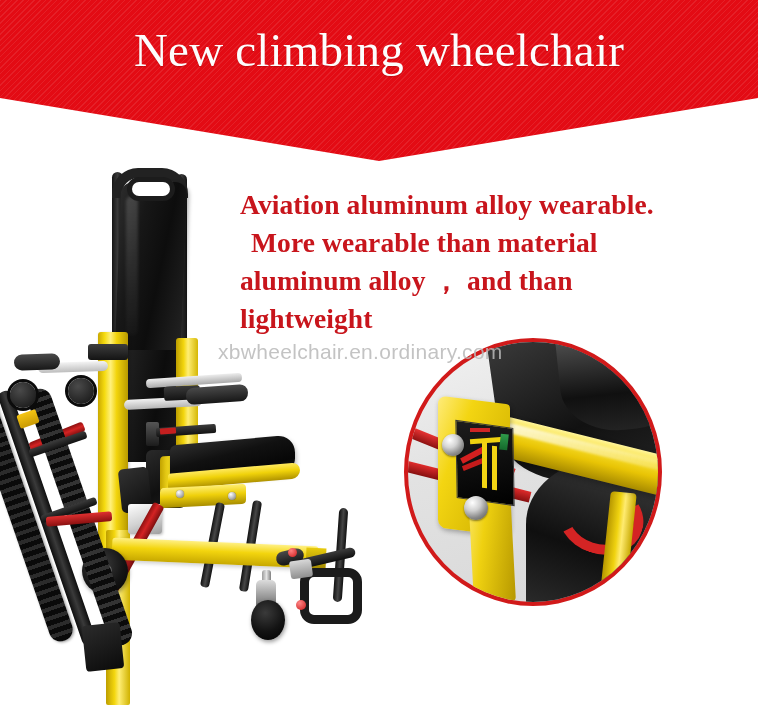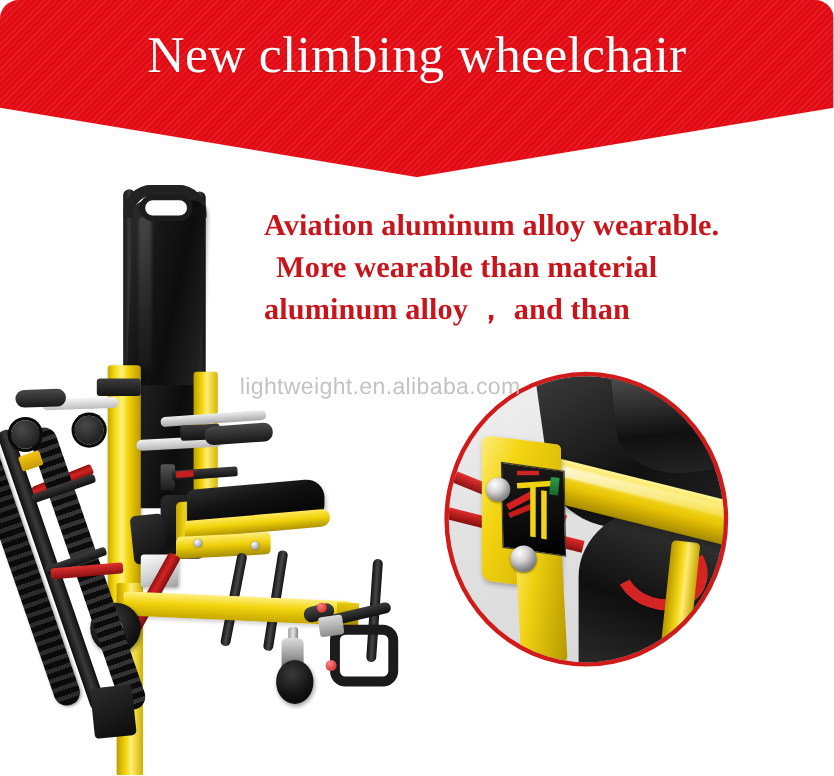--- a/index.html
+++ b/index.html
@@ -2,21 +2,21 @@
 <html><head>
 <meta charset="utf-8">
 <style>
   html,body{margin:0;padding:0;}
   body{
     width:758px;height:705px;
     background:#ffffff;
     font-family:"Liberation Serif", serif;
     overflow:hidden;
   }
-  #stage{position:relative;width:758px;height:705px;background:#fff;overflow:hidden;border-radius:17px;}
+  #stage{position:relative;width:758px;height:705px;background:#fff;overflow:hidden;}
 
   
   #banner{
     position:absolute;left:0;top:0;width:758px;height:162px;
     background:#E30B14;
     -webkit-clip-path:polygon(0 0,758px 0,758px 98px,379px 161px,0 98px);
     clip-path:polygon(0 0,758px 0,758px 98px,379px 161px,0 98px);
   }
   #banner-texture{
     position:absolute;inset:0;
@@ -589,20 +589,21 @@
       <div class="trk trk-pulley-t2"></div>
       <div class="trk trk-label"></div>
       <div class="trk trk-plate"></div>
     </div>
   </div>
 
   <div id="copy">
     <span class="line">Aviation aluminum alloy wearable.</span>
     <span class="line l2"> More wearable than material</span>
     <span class="line">aluminum alloy ，  and than</span>
+    <span class="line">lightweight</span>
   </div>
 
   <div id="inset">
     <div class="in in-bg-dark"></div>
     <div class="in in-black-seat"></div>
     <div class="in in-bg-dark2"></div>
     <div class="in in-red-rail"></div>
     <div class="in in-red-rail2"></div>
     <div class="in in-red-curve"></div>
     <div class="in in-yel-leg"></div>
@@ -615,15 +616,15 @@
     <div class="in in-stk-y3"></div>
     <div class="in in-stk-grn"></div>
     <div class="in in-stk-red"></div>
     <div class="in in-stk-red2"></div>
     <div class="in in-stk-y1"></div>
     <div class="in in-stk-y2"></div>
     <div class="in in-bolt1"></div>
     <div class="in in-bolt2"></div>
   </div>
 
-  <div id="watermark">lightweight.en.alibaba.com</div>
+  <div id="watermark">xbwheelchair.en.ordinary.com</div>
 
 </div>
 
 </body></html>

